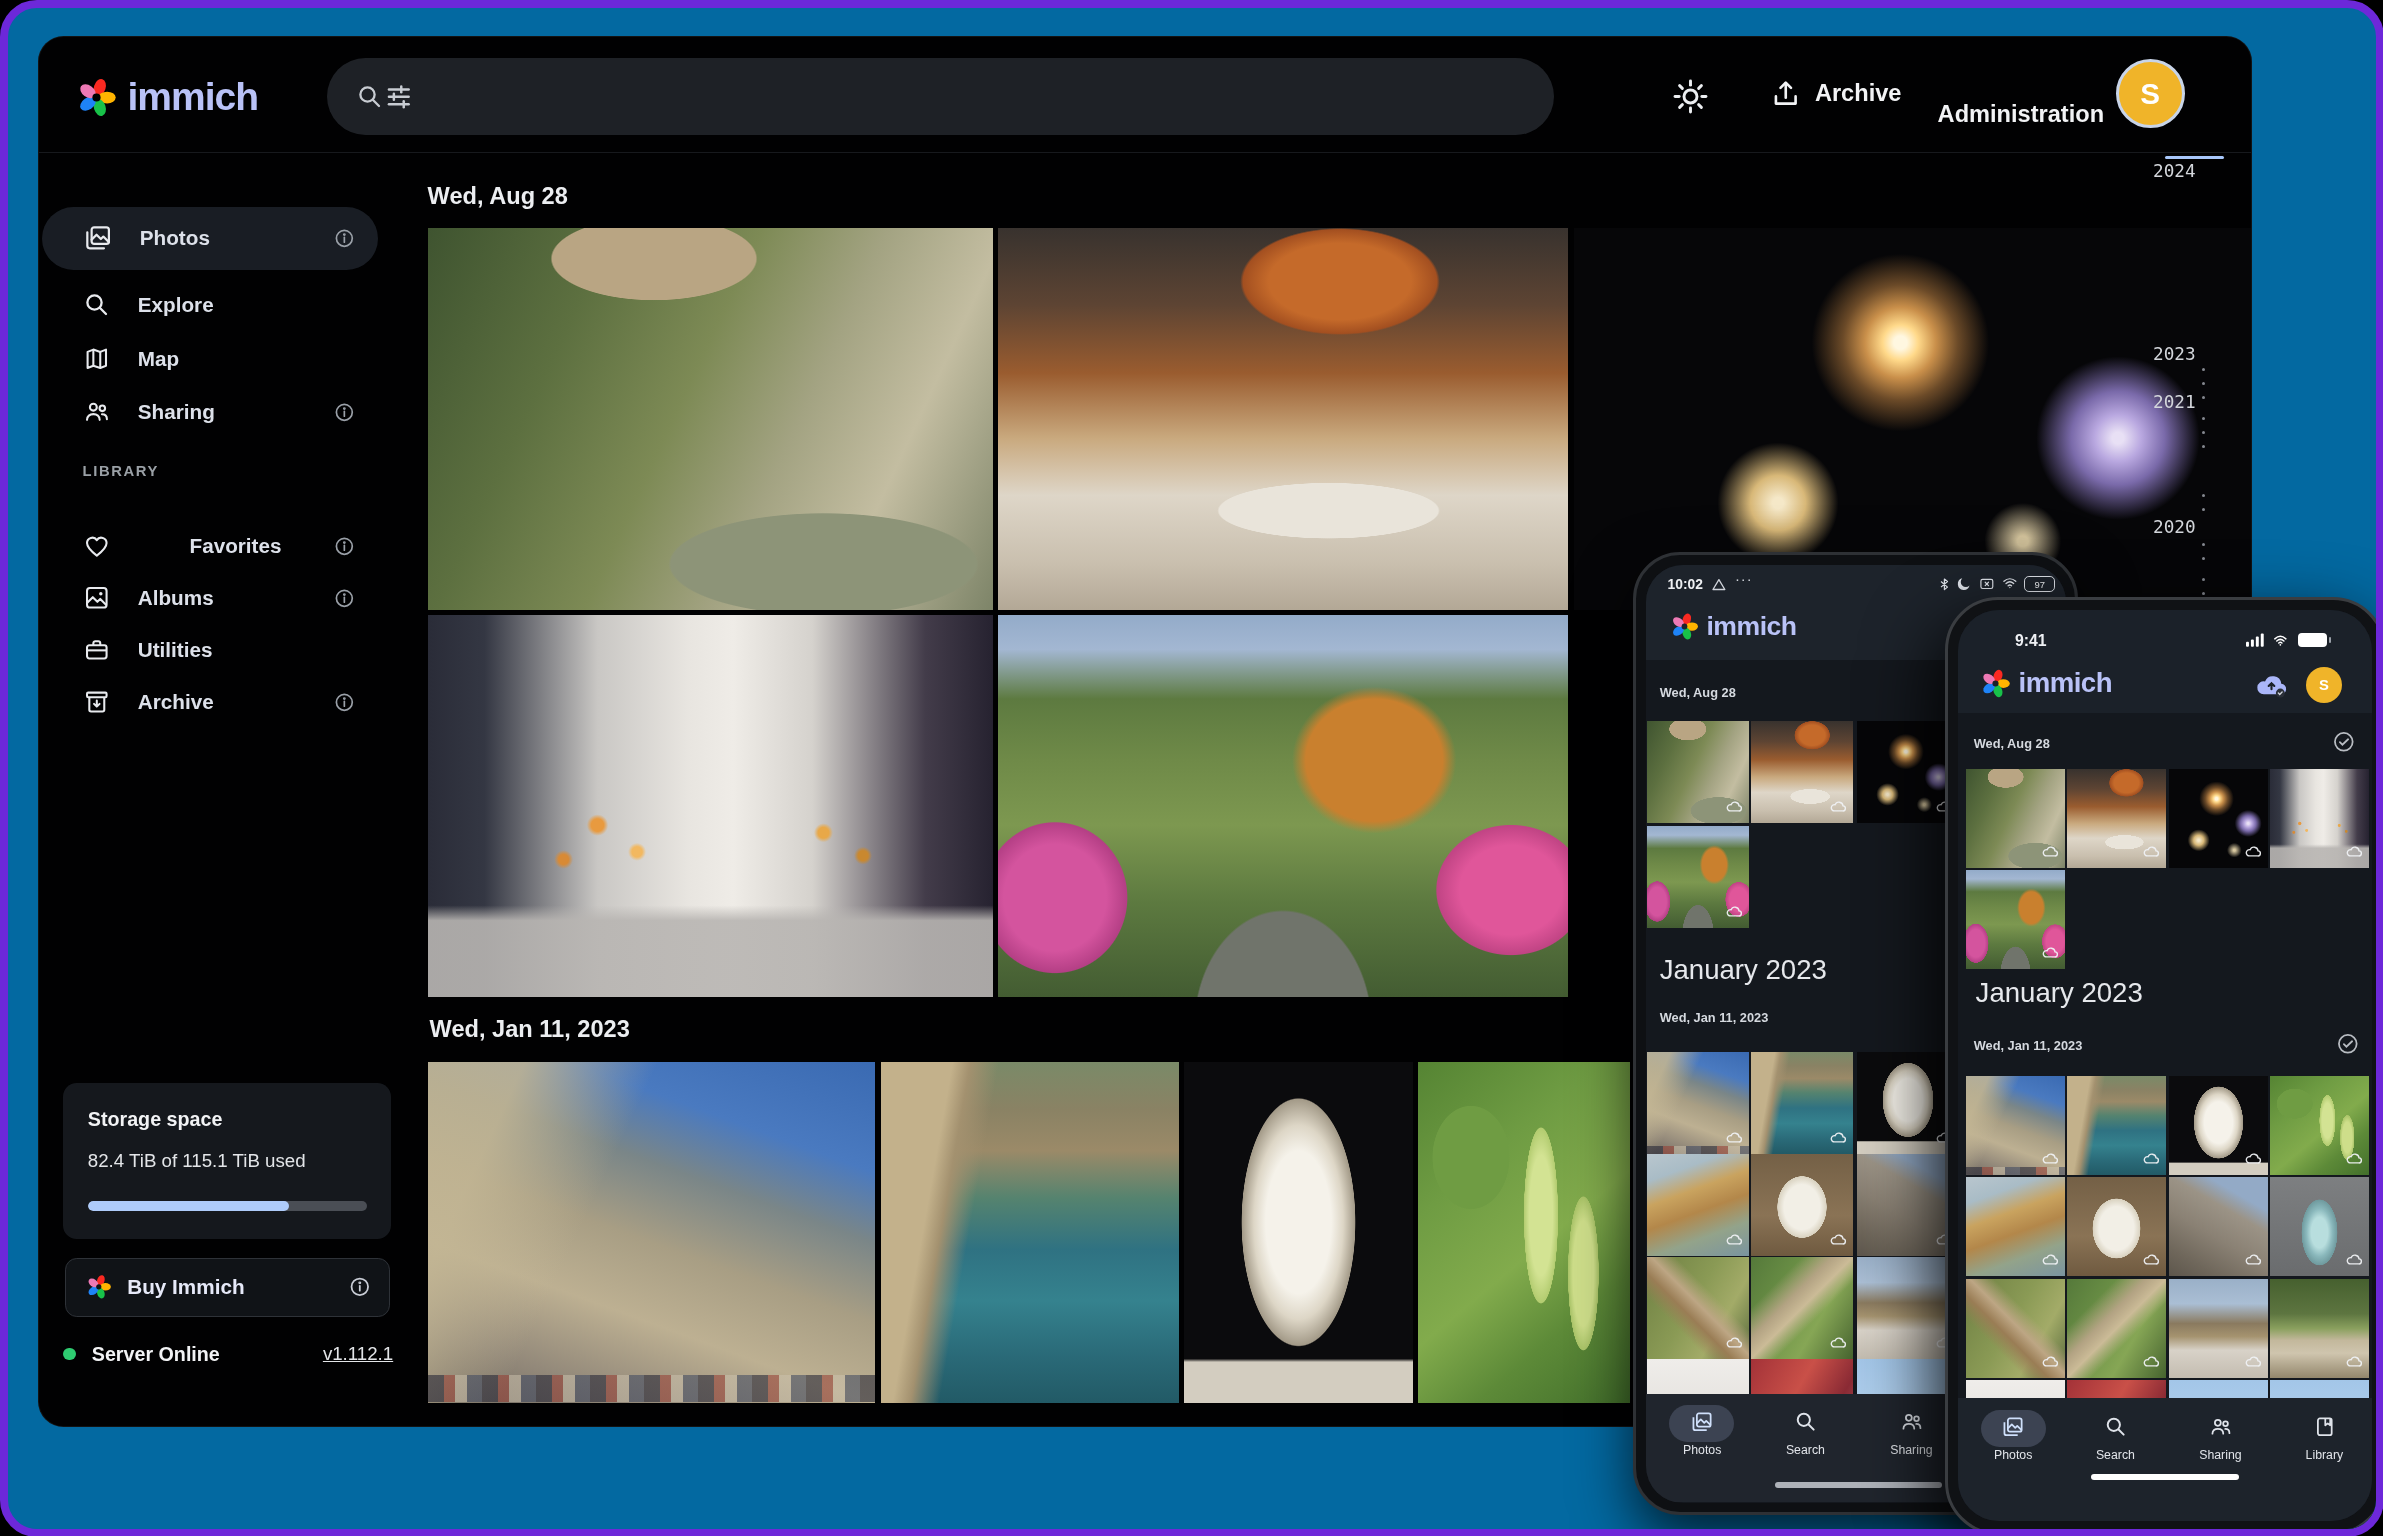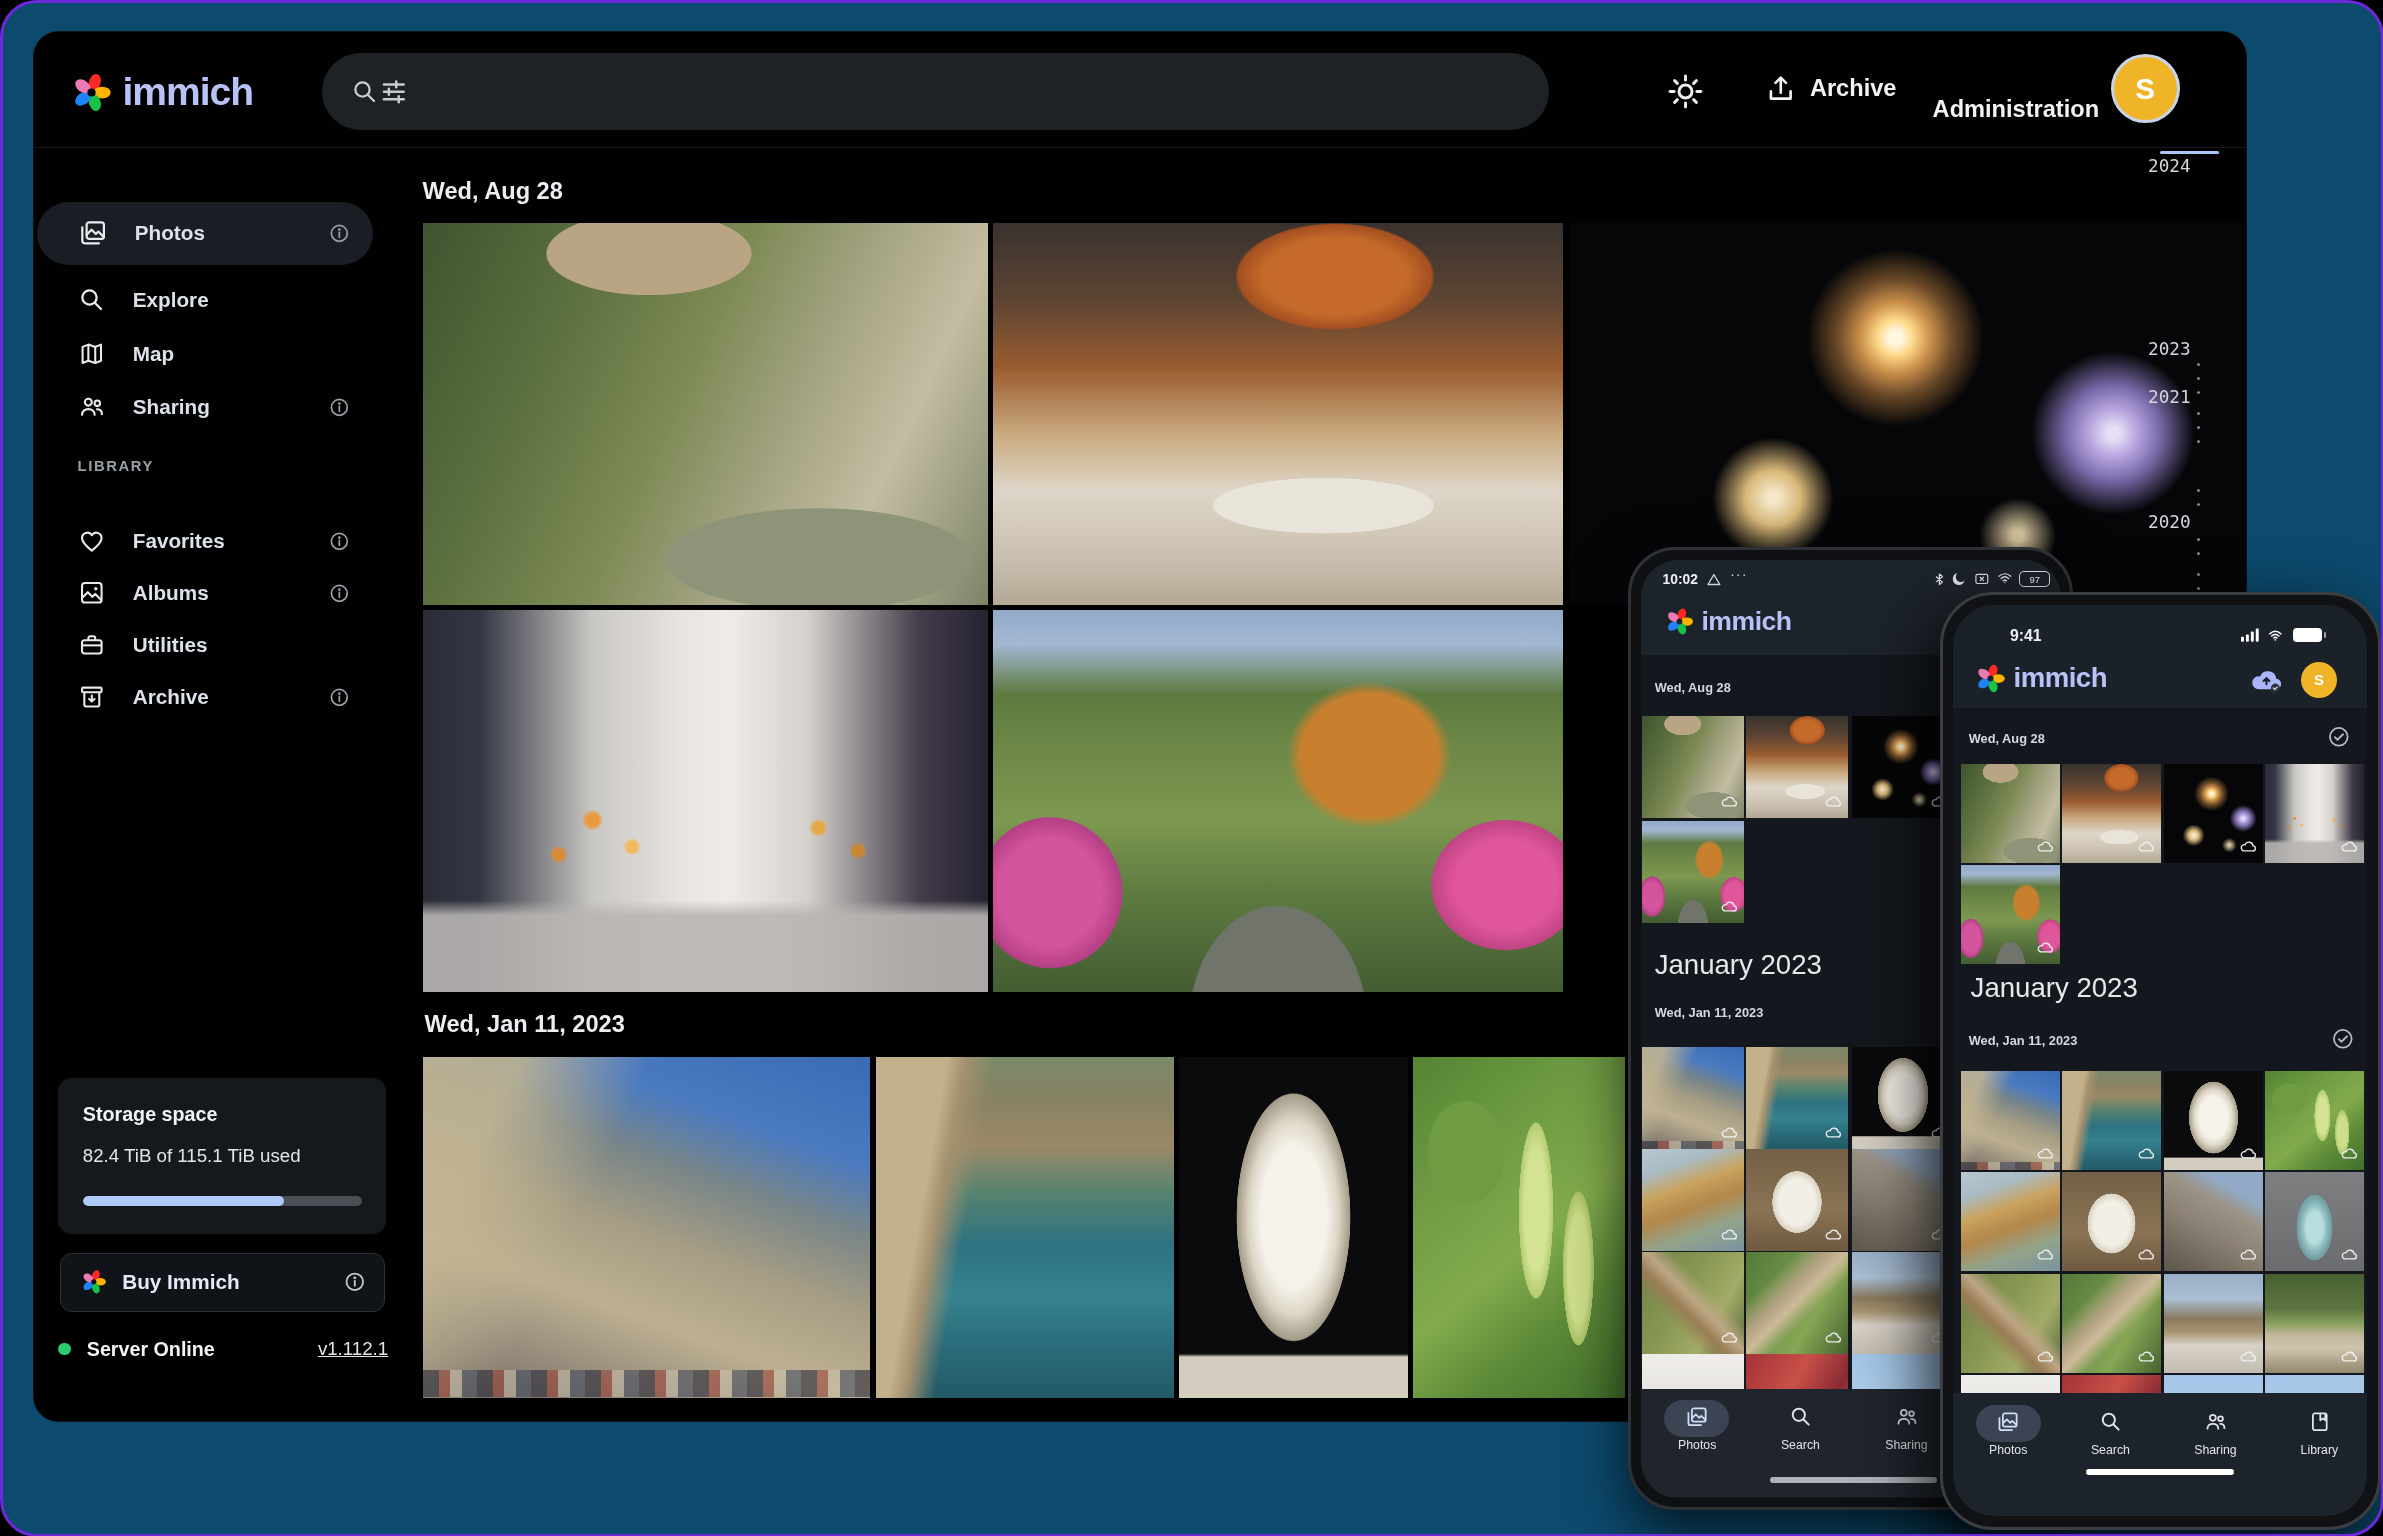--- a/index.html
+++ b/index.html
@@ -1,17 +1,17 @@
 <!DOCTYPE html>
 <html><head>
 <meta charset="utf-8">
 <style>
   html,body{margin:0;padding:0;background:#000;}
   body{width:2384px;height:1537px;position:relative;font-family:"Liberation Sans",sans-serif;-webkit-font-smoothing:antialiased;}
-  .canvas{position:absolute;inset:0;background:#0c4a6e;border-radius:37px;border:3px solid #6d28d9;box-sizing:border-box;overflow:hidden;}
+  .canvas{position:absolute;inset:0;background:#0369a1;border-radius:37px;border:8px solid #6d28d9;box-sizing:border-box;overflow:hidden;}
   
   .win{position:absolute;left:29.6px;top:27.6px;width:2214px;height:1391px;background:#010102;border-radius:25.6px;border:1px solid rgba(255,255,255,.07);box-sizing:border-box;overflow:hidden;}
   .win .hairline{position:absolute;left:0;top:115px;width:100%;height:1px;background:#17191d;}
   .logo-row{position:absolute;left:34px;top:37px;display:flex;align-items:center;gap:7.9px;}
   .logo-text{font-size:39px;font-weight:700;letter-spacing:-1px;color:#b9c2f7;}
   .searchbar{position:absolute;left:288px;top:21.7px;width:1227px;height:77px;border-radius:39px;background:#1e2126;display:flex;align-items:center;box-sizing:border-box;padding:0 29.6px;}
   .searchbar .ph{color:#8b9098;font-size:23.6px;margin-left:25.6px;flex:1;}
   .icon{display:inline-flex;align-items:center;justify-content:center;color:#e8eaee;}
   .icon svg{display:block;}
   .topbtn{position:absolute;top:41px;display:flex;align-items:center;gap:13.8px;color:#f2f3f5;font-size:23.6px;font-weight:700;}
@@ -239,21 +239,21 @@
         <svg width="22.7" height="22.7" viewBox="0 0 24 24" fill="none" stroke="currentColor" stroke-width="1.8" stroke-linecap="round">
             <circle cx="12" cy="12" r="8.4"></circle>
             <line x1="12" y1="11" x2="12" y2="16"></line>
             <circle cx="12" cy="8" r="0.6" fill="currentColor"></circle>
           </svg>
       </span>
     </div>
 
     <div class="sb-section" style="top:426px;">LIBRARY</div>
 
-    <div class="sb-item" style="top:483px;">
+    <div class="sb-item" style="top:483px;text-align:center;">
       <span class="icon">
         <svg width="27.6" height="27.6" viewBox="0 0 24 24" fill="none" stroke="#e8eaee" stroke-width="1.8" stroke-linejoin="round">
             <path d="M12 20.5 C6 16 3.5 12.8 3.5 9.6 a4.6 4.6 0 0 1 8.5-2.5 4.6 4.6 0 0 1 8.5 2.5 c0 3.2-2.5 6.4-8.5 10.9 Z"></path>
           </svg>
       </span>
       <span class="sb-label">Favorites</span>
       <span class="icon sb-info">
         <svg width="22.7" height="22.7" viewBox="0 0 24 24" fill="none" stroke="currentColor" stroke-width="1.8" stroke-linecap="round">
             <circle cx="12" cy="12" r="8.4"></circle>
             <line x1="12" y1="11" x2="12" y2="16"></line>

